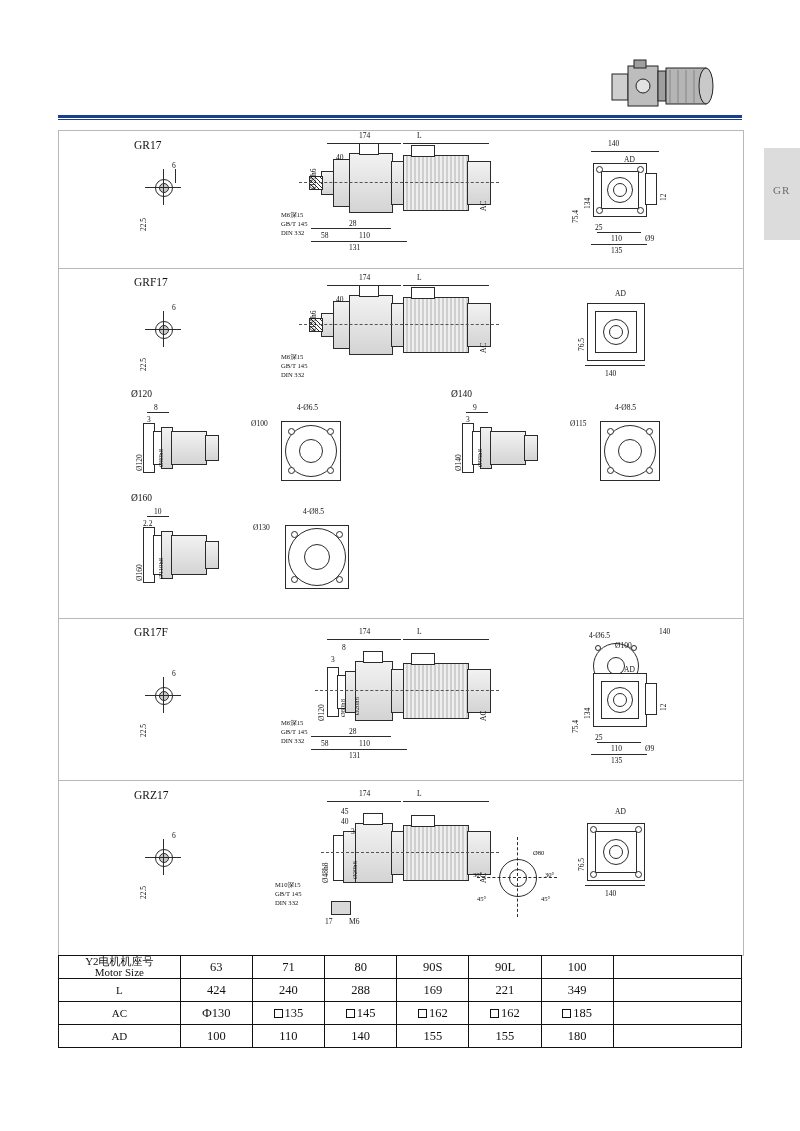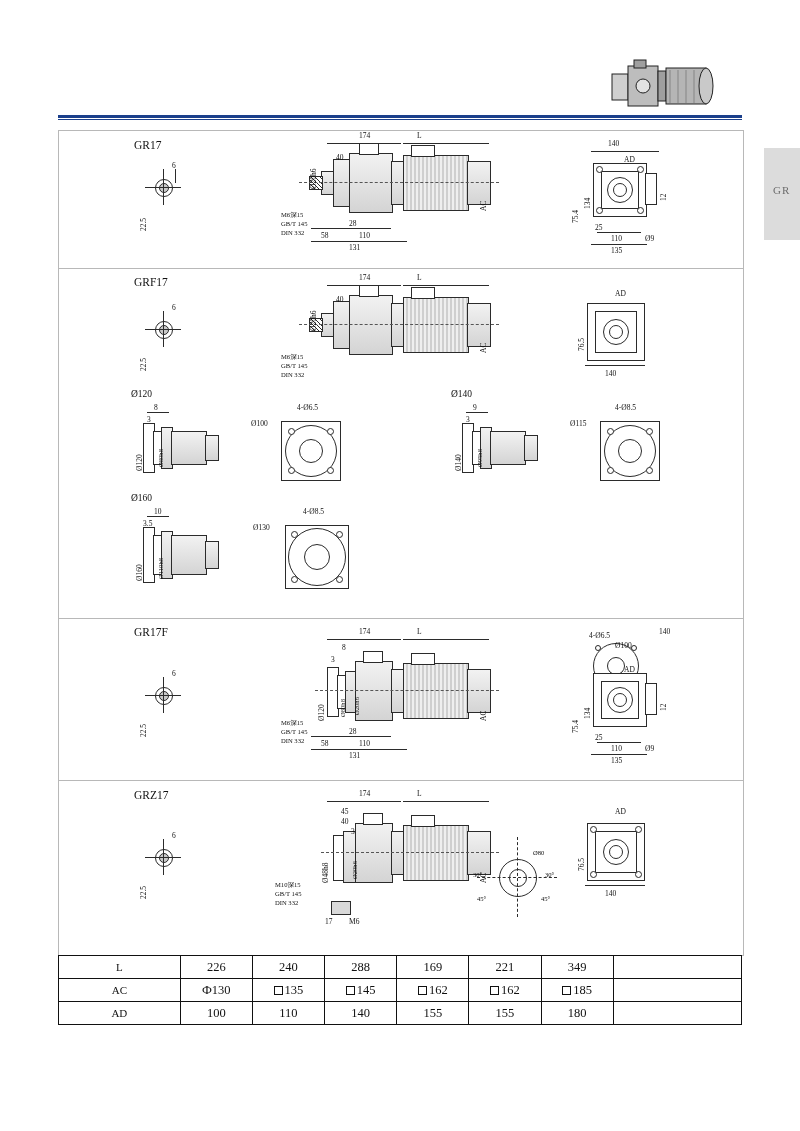--- a/index.html
+++ b/index.html
@@ -286,21 +286,21 @@
     <div class="circ" style="left:559px;top:308px;width:22px;height:22px;"></div>
     <div class="circ" style="left:548px;top:297px;width:5px;height:5px;"></div>
     <div class="circ" style="left:587px;top:297px;width:5px;height:5px;"></div>
     <div class="circ" style="left:548px;top:336px;width:5px;height:5px;"></div>
     <div class="circ" style="left:587px;top:336px;width:5px;height:5px;"></div>
     <div class="dim" style="left:511px;top:288px">Ø115</div>
     <div class="dim" style="left:556px;top:272px">4-Ø8.5</div>
 
     <div class="blocklabel" style="left:72px;top:362px;font-size:9.5px">Ø160</div>
     <div class="dim" style="left:95px;top:376px">10</div>
-    <div class="dim" style="left:84px;top:388px">3.5</div>
+    <div class="dim" style="left:84px;top:388px">2.2</div>
     <div class="ln hl" style="left:88px;top:385px;width:22px;"></div>
     <div class="box" style="left:84px;top:396px;width:10px;height:54px;"></div>
     <div class="box" style="left:94px;top:404px;width:8px;height:38px;"></div>
     <div class="gearbody" style="left:102px;top:400px;width:10px;height:46px;"></div>
     <div class="gearbody" style="left:112px;top:404px;width:34px;height:38px;"></div>
     <div class="gearbody" style="left:146px;top:410px;width:12px;height:26px;"></div>
     <div class="vdim" style="left:76px;top:450px">Ø160</div>
     <div class="vdim" style="left:98px;top:448px;font-size:6.6px">Ø110h8</div>
     <div class="box" style="left:226px;top:394px;width:62px;height:62px;"></div>
     <div class="circ" style="left:229px;top:397px;width:56px;height:56px;"></div>
@@ -437,23 +437,36 @@
     <div class="circ" style="left:576px;top:740px;width:5px;height:5px;"></div>
     <div class="dim" style="left:556px;top:676px">AD</div>
     <div class="vdim" style="left:518px;top:740px">76.5</div>
     <div class="dim" style="left:546px;top:758px">140</div>
     <div class="ln hl" style="left:526px;top:754px;width:60px;"></div>
 
   </div>
 
   <table class="tbl">
     <tbody>
+        <tr>
+      <td class="lab">
+        <div>Y2电机机座号</div>
+        <div>Motor Size</div>
+      </td>
+      <td class="cell">63</td>
+      <td class="cell">71</td>
+      <td class="cell">80</td>
+      <td class="cell">90S</td>
+      <td class="cell">90L</td>
+      <td class="cell">100</td>
+      <td class="tail"></td>
+    </tr>
     <tr>
       <td class="lab">L</td>
-      <td class="cell">226</td>
+      <td class="cell">424</td>
       <td class="cell">240</td>
       <td class="cell">288</td>
       <td class="cell">169</td>
       <td class="cell">221</td>
       <td class="cell">349</td>
       <td class="tail"></td>
     </tr>
     <tr>
       <td class="lab">AC</td>
       <td class="cell">Ф130</td>

